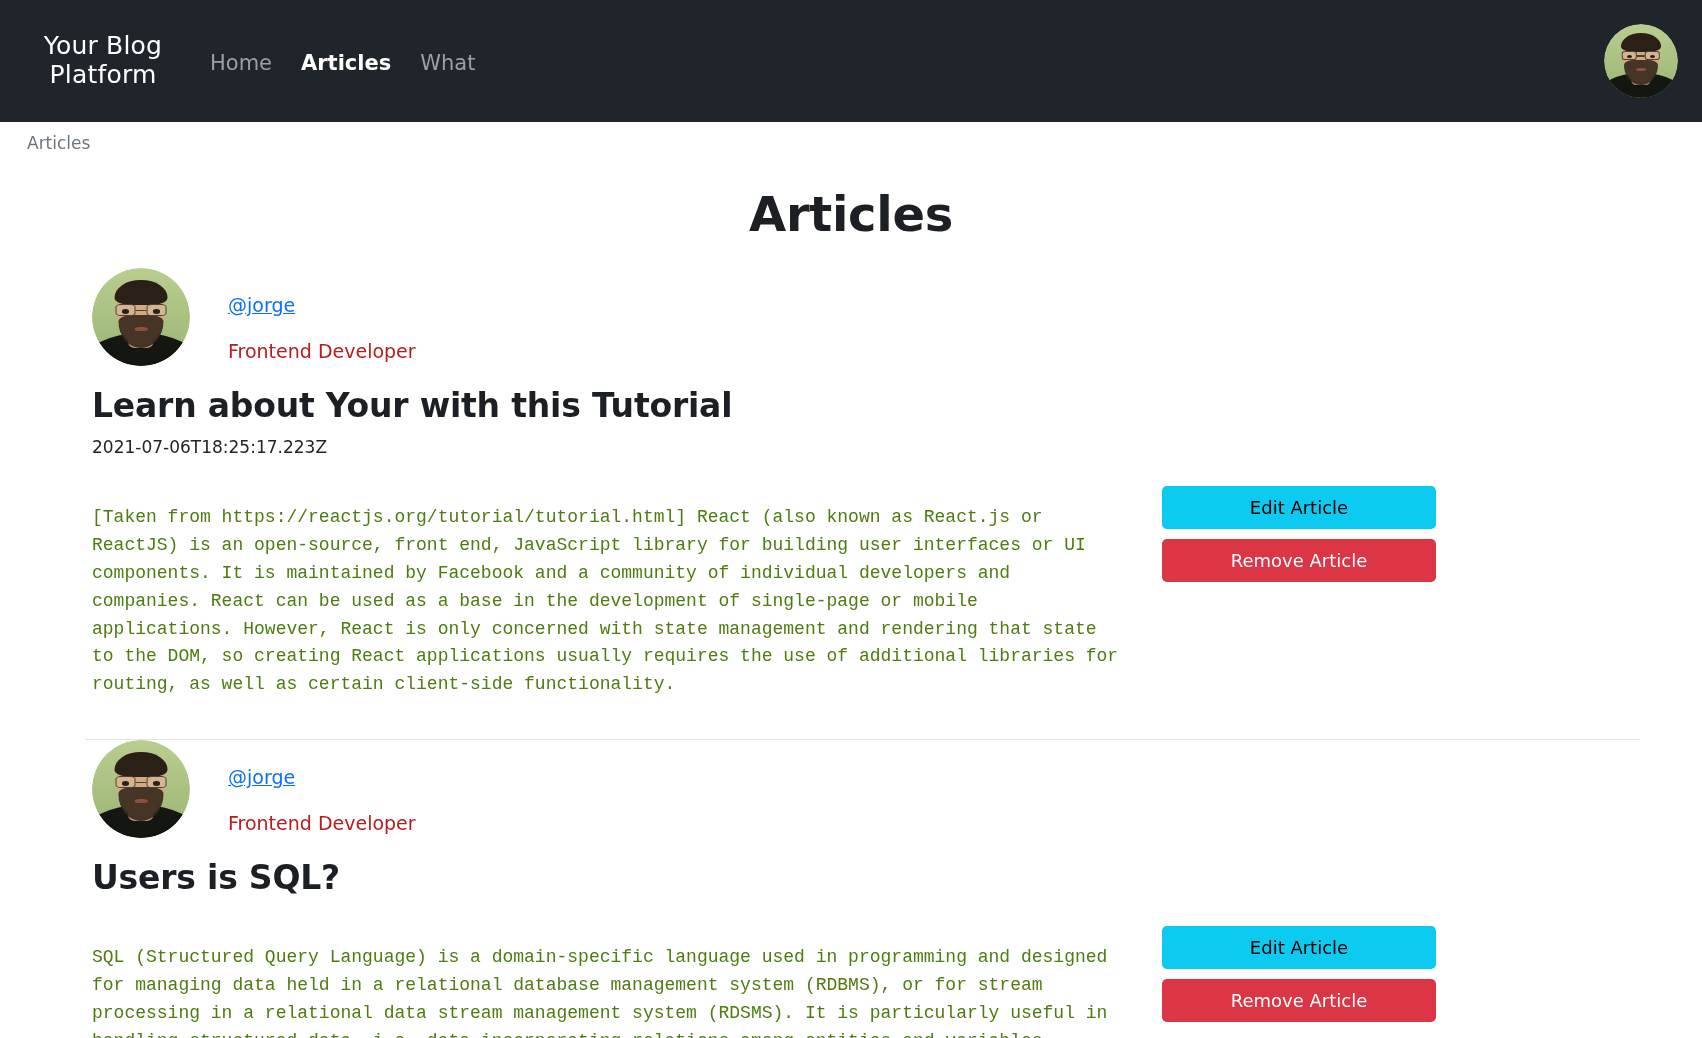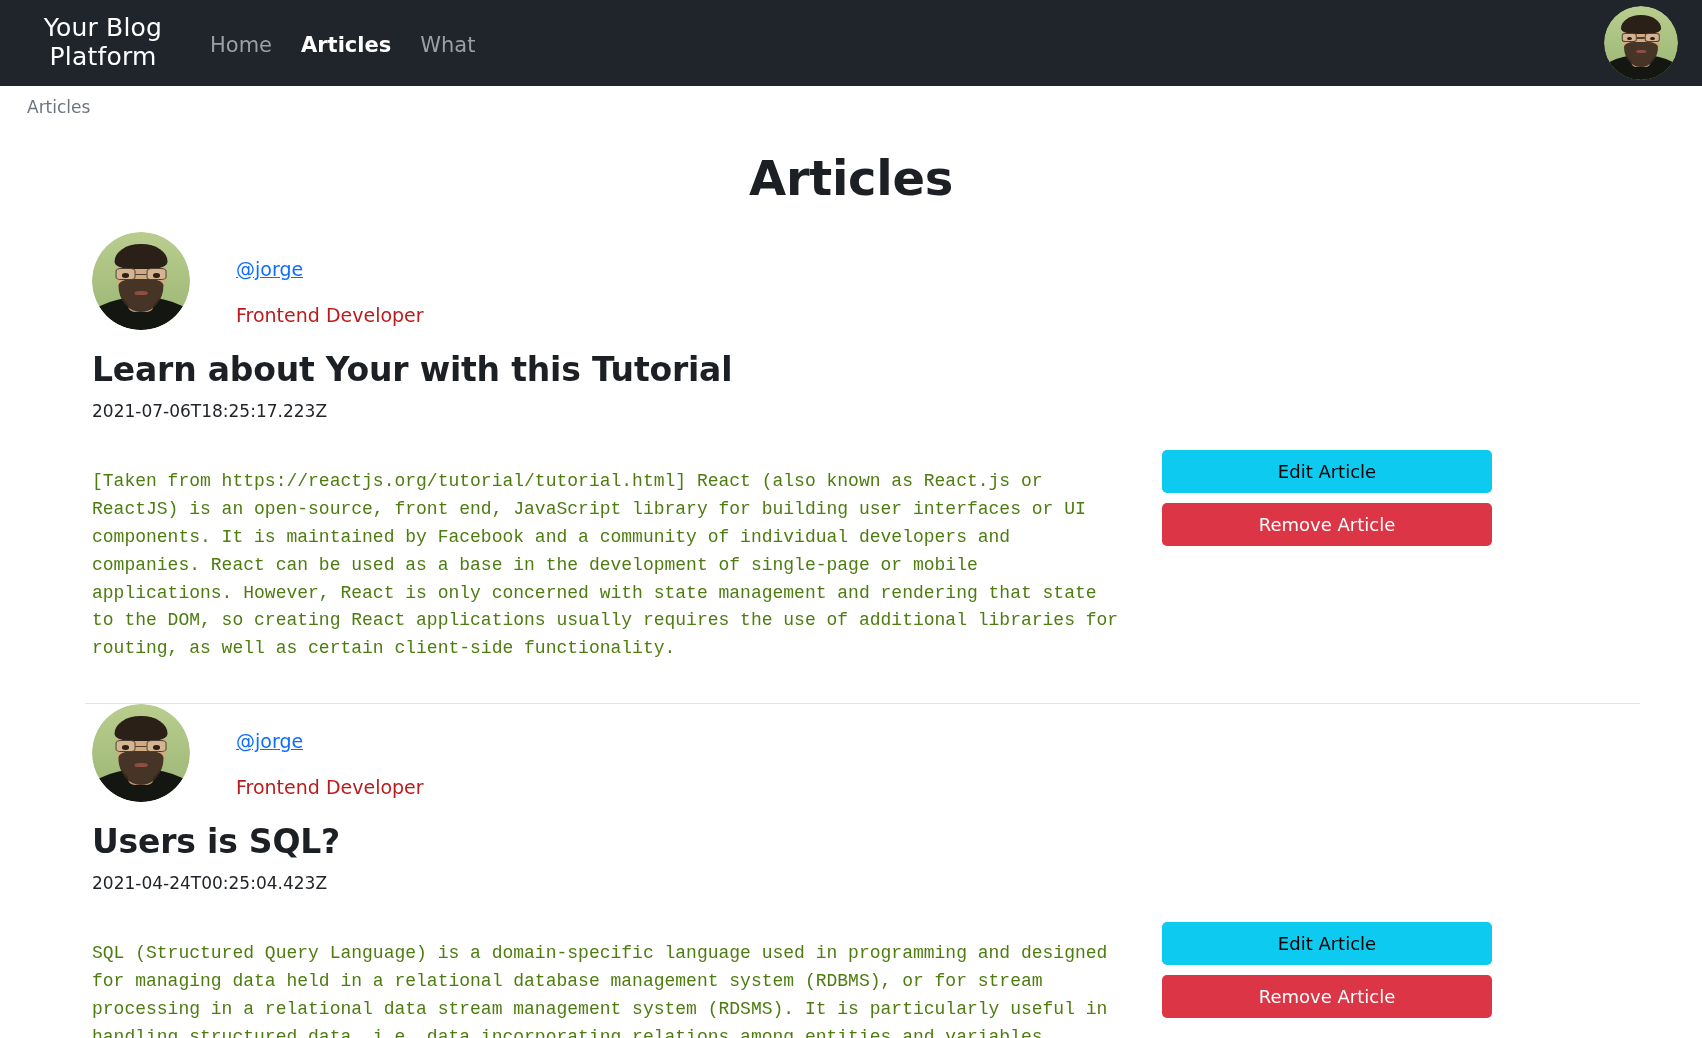--- a/index.html
+++ b/index.html
@@ -8,21 +8,21 @@
     width: 1702px; height: 1038px;
     background: #ffffff;
     font-family: "DejaVu Sans", "Liberation Sans", sans-serif;
     color: #212529;
     overflow: hidden;
   }
 
   
   .navbar {
     position: relative;
-    height: 86px;
+    height: 122px;
     background: #20242b;
     display: flex;
     align-items: center;
     padding: 0 24px 0 28px;
   }
   .brand {
     color: #ffffff;
     font-size: 25px;
     line-height: 1.15;
     width: 150px;
@@ -179,21 +179,21 @@
   }
   .article-divider {
     border: 0;
     border-top: 1px solid #e3e4e6;
     margin: 0 -15px 0 -7px;
   }
 
   .author-row {
     display: flex;
     align-items: flex-start;
-    gap: 16px;
+    gap: 8px;
   }
   .author-avatar {
     width: 98px; height: 98px;
     border-radius: 50%;
     overflow: hidden;
     flex: 0 0 auto;
   }
   .author-meta {
     padding-left: 30px;
     padding-top: 26px;
@@ -240,21 +240,21 @@
   }
   .article-actions {
     flex: 0 0 330px;
     margin-left: 22px;
     display: flex;
     flex-direction: column;
     gap: 10px;
   }
   .btn {
     display: block;
-    width: 330px;
+    width: 274px;
     border: 0;
     border-radius: 5px;
     font-size: 18px;
     font-family: inherit;
     padding: 11px 8px;
     cursor: pointer;
     text-align: center;
   }
   .btn-edit {
     background: #0dcaf0;
@@ -362,21 +362,20 @@
           <div class="eye right"></div>
         </div>
       </div>
       <div class="author-meta">
         <a class="author-handle">@jorge</a>
         <div class="author-role">Frontend Developer</div>
       </div>
     </div>
 
     <h2 class="article-title">Users is SQL?</h2>
-    <div class="article-date">2021-04-24T00:25:04.423Z</div>
 
     <div class="article-body-row">
       <p class="article-text">SQL (Structured Query Language) is a domain-specific language used in programming and designed for managing data held in a relational database management system (RDBMS), or for stream processing in a relational data stream management system (RDSMS). It is particularly useful in handling structured data, i.e. data incorporating relations among entities and variables.</p>
       <div class="article-actions">
         <button class="btn btn-edit">Edit Article</button>
         <button class="btn btn-remove">Remove Article</button>
       </div>
     </div>
   </div>
 

